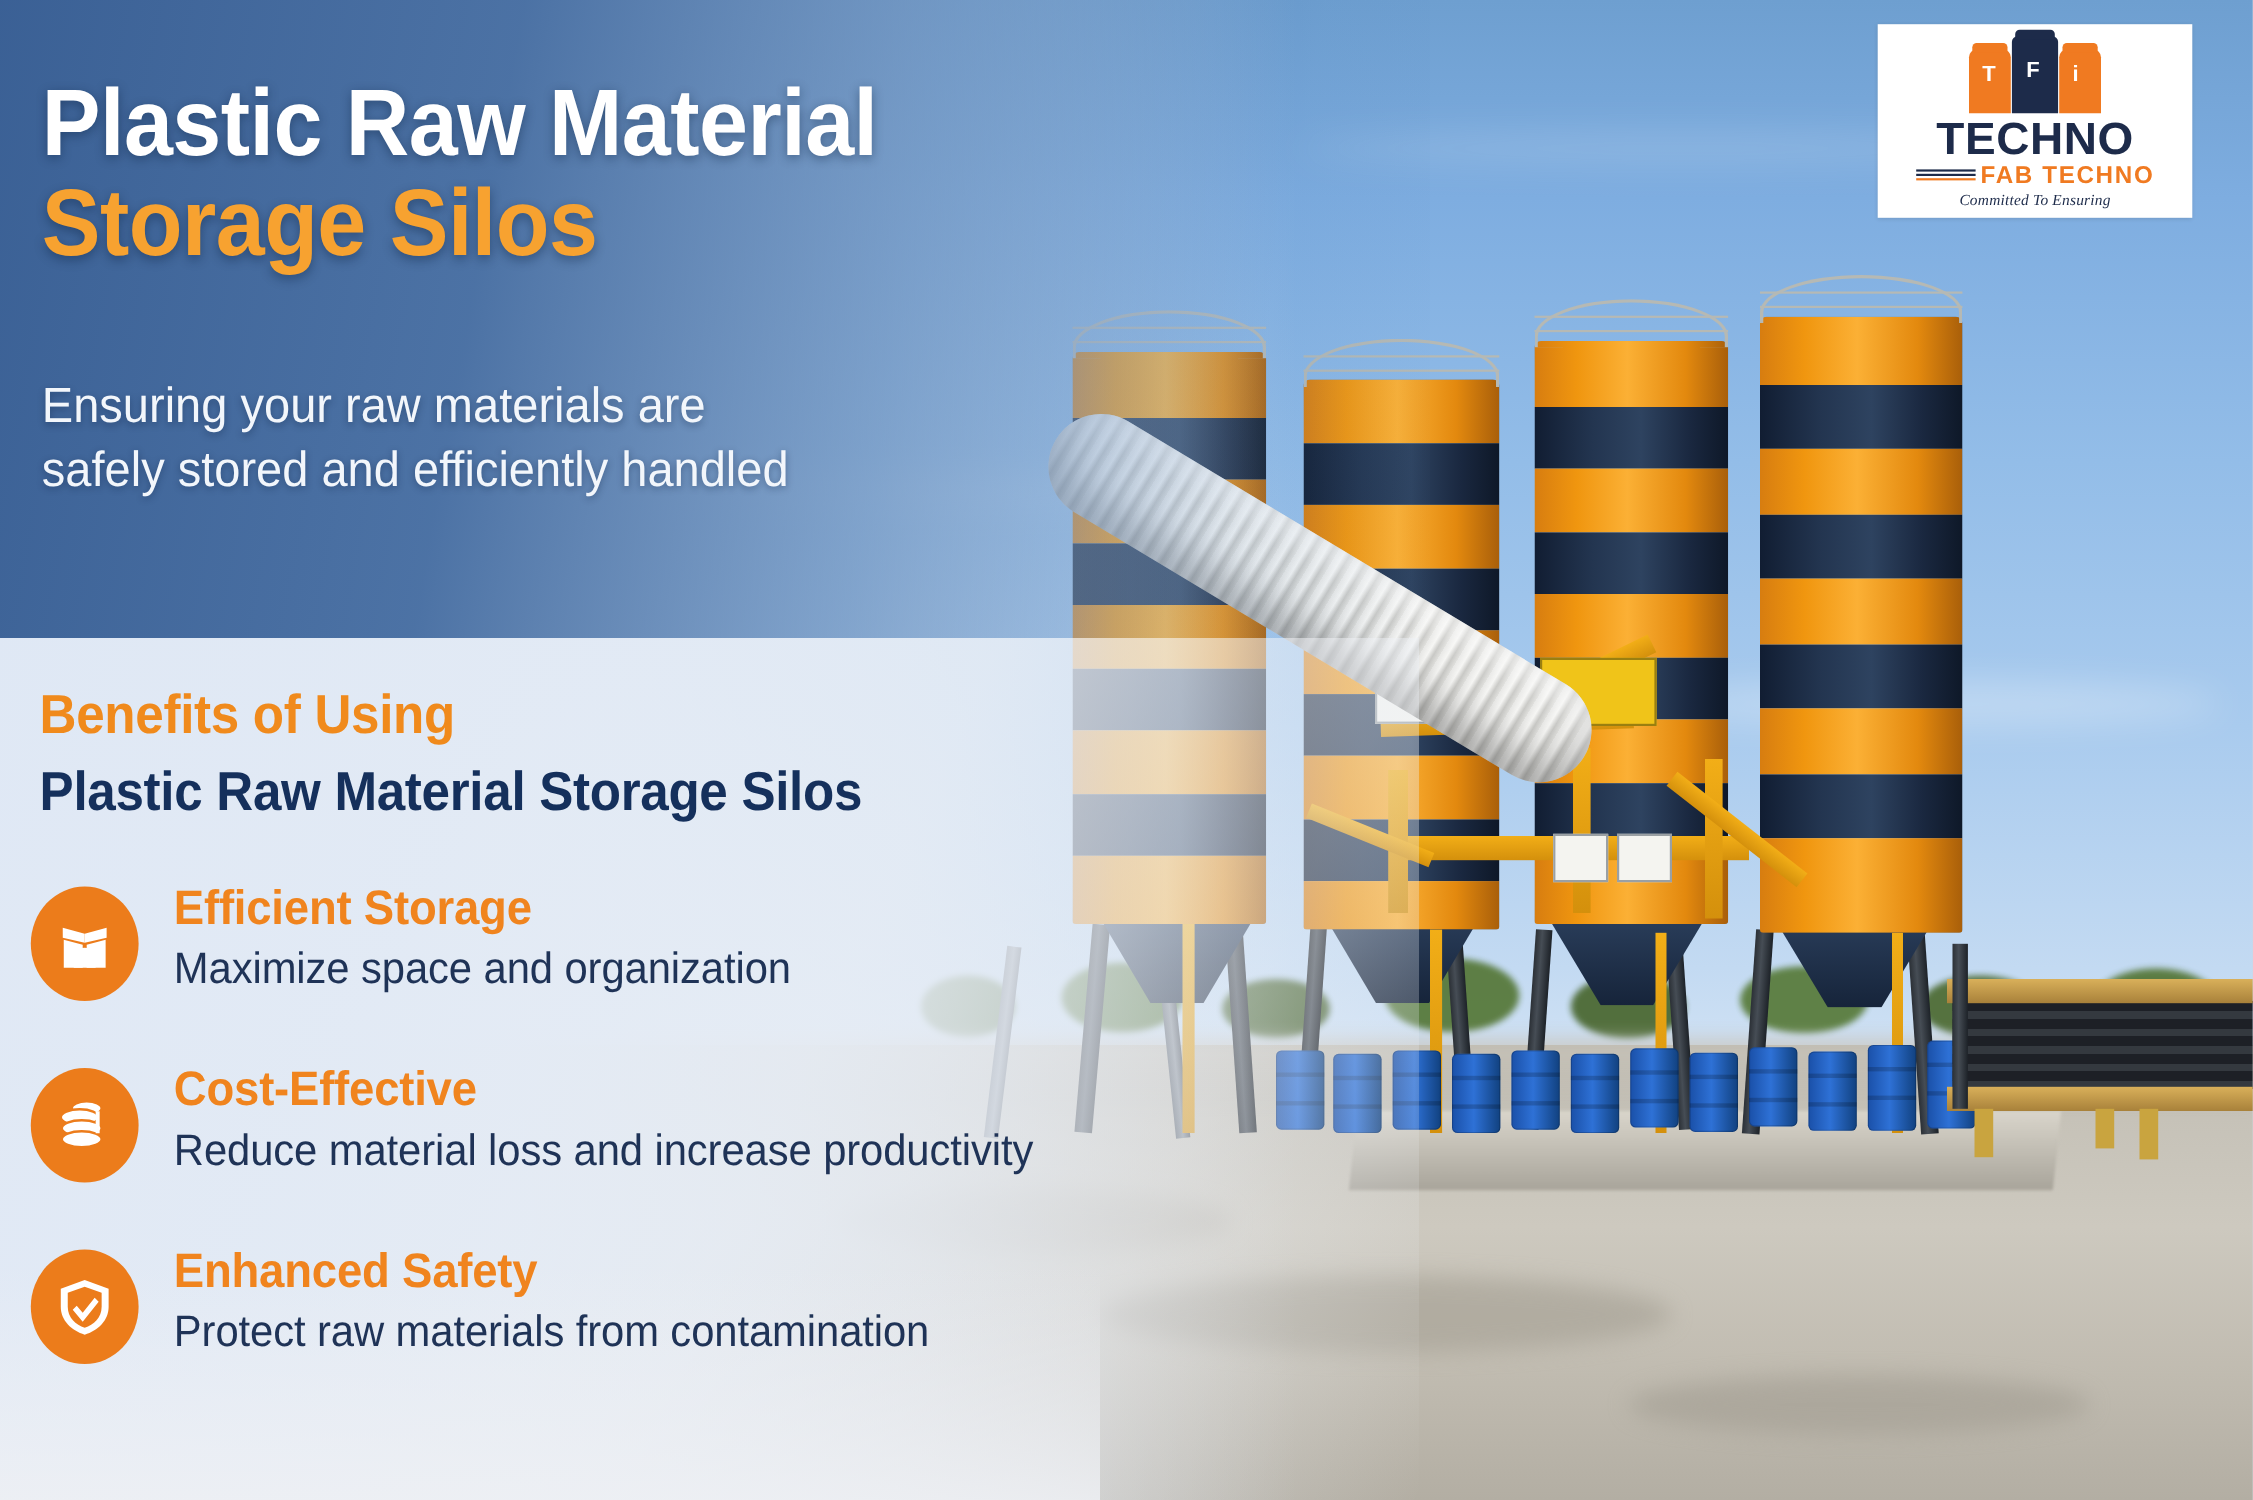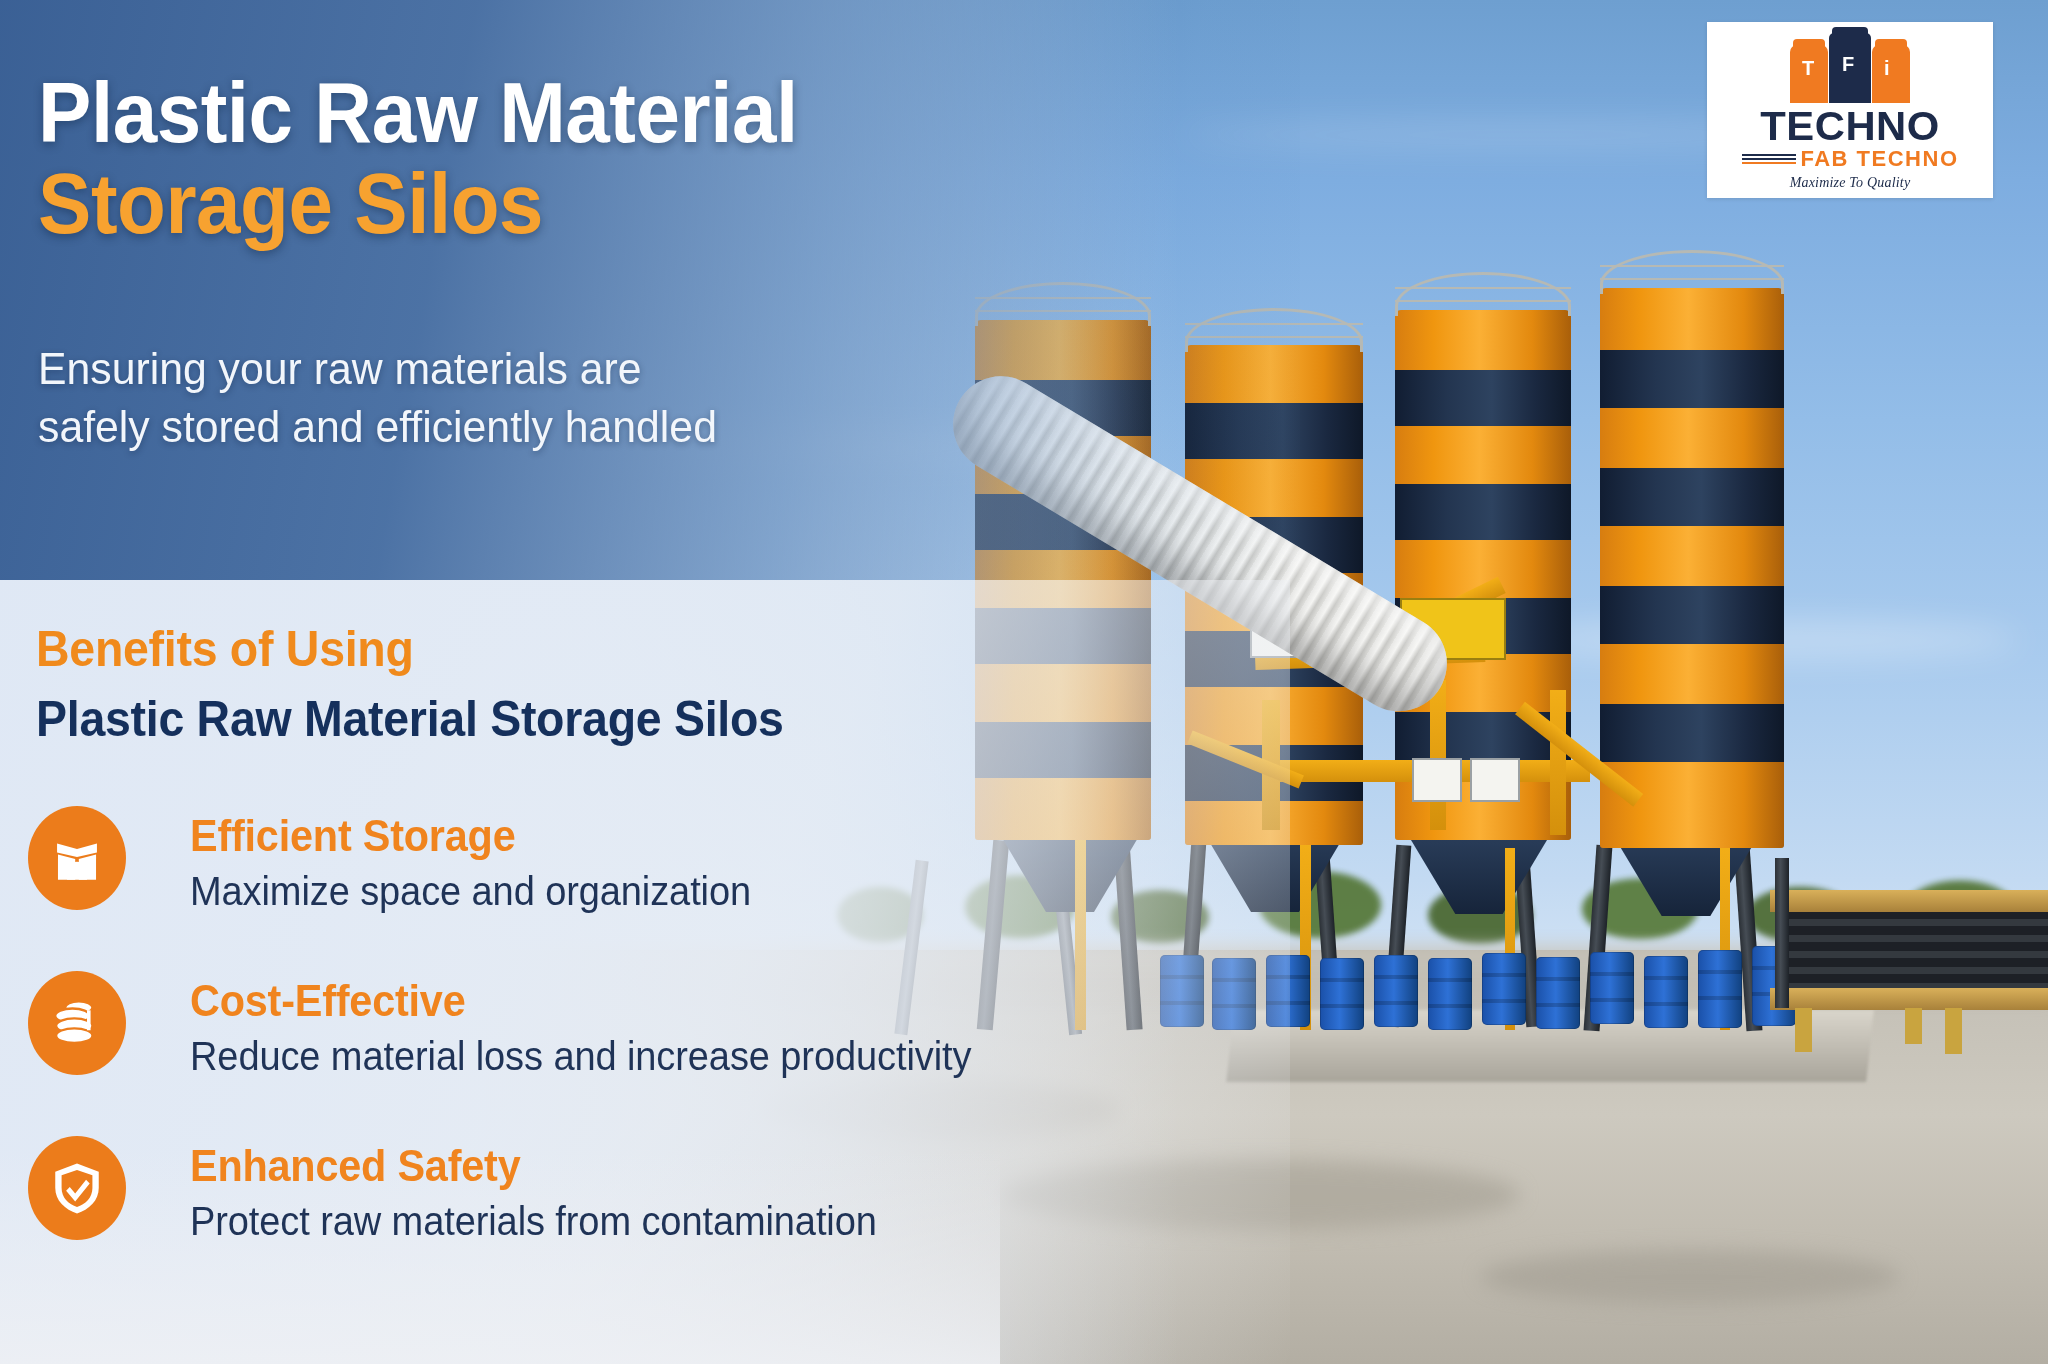--- a/index.html
+++ b/index.html
@@ -126,21 +126,21 @@
   .benefits-head .bh1 { display:block; font-size:50px; font-weight:700; color:#f08a1c; letter-spacing:-.3px; }
   .benefits-head .bh2 { display:block; font-size:50px; font-weight:700; color:#15305c; margin-top:12px; letter-spacing:-.3px; }
 
   .blist { position:absolute; left:28px; top:800px; width:1060px; }
   .brow { position:relative; height:165px; }
   .bicon {
     position:absolute; left:0; top:6px; width:98px; height:104px; border-radius:50%;
     background:#ec7c1b; display:flex; align-items:center; justify-content:center;
   }
   .bicon svg { width:58px; height:58px; display:block; }
-  .btext { position:absolute; left:130px; top:11px;margin-left:32px; }
+  .btext { position:absolute; left:130px; top:1px; }
   .btitle { font-family:"Liberation Sans Narrow","Liberation Sans",sans-serif;
     font-size:44px; font-weight:700; color:#f0841e; letter-spacing:-.2px;
     transform:scaleX(.94); transform-origin:left top; display:block; }
   .bdesc { font-family:"Liberation Sans Narrow","Liberation Sans",sans-serif;
     font-size:40px; font-weight:400; color:#1f3357; margin-top:8px; letter-spacing:-.1px;
     transform:scaleX(.95); transform-origin:left top; display:block; }
 
   
   .logo {
     position:absolute; left:1707px; top:22px; width:286px; height:176px;
@@ -403,17 +403,17 @@
       </div>
       <div class="logo-techno">TECHNO</div>
       <div class="logo-fabrow">
         <span class="logo-stripes">
           <i style="top:1px;background:#1d2b4a;"></i>
           <i style="top:5px;background:#1d2b4a;"></i>
           <i style="top:9px;background:#f07a21;"></i>
         </span>
         <span class="logo-fab">FAB TECHNO</span>
       </div>
-      <div class="logo-tag">Maximize To Quality</div>
+      <div class="logo-tag">Committed To Ensuring</div>
     </div>
 
   </div>
 </div>
 
 </body></html>

